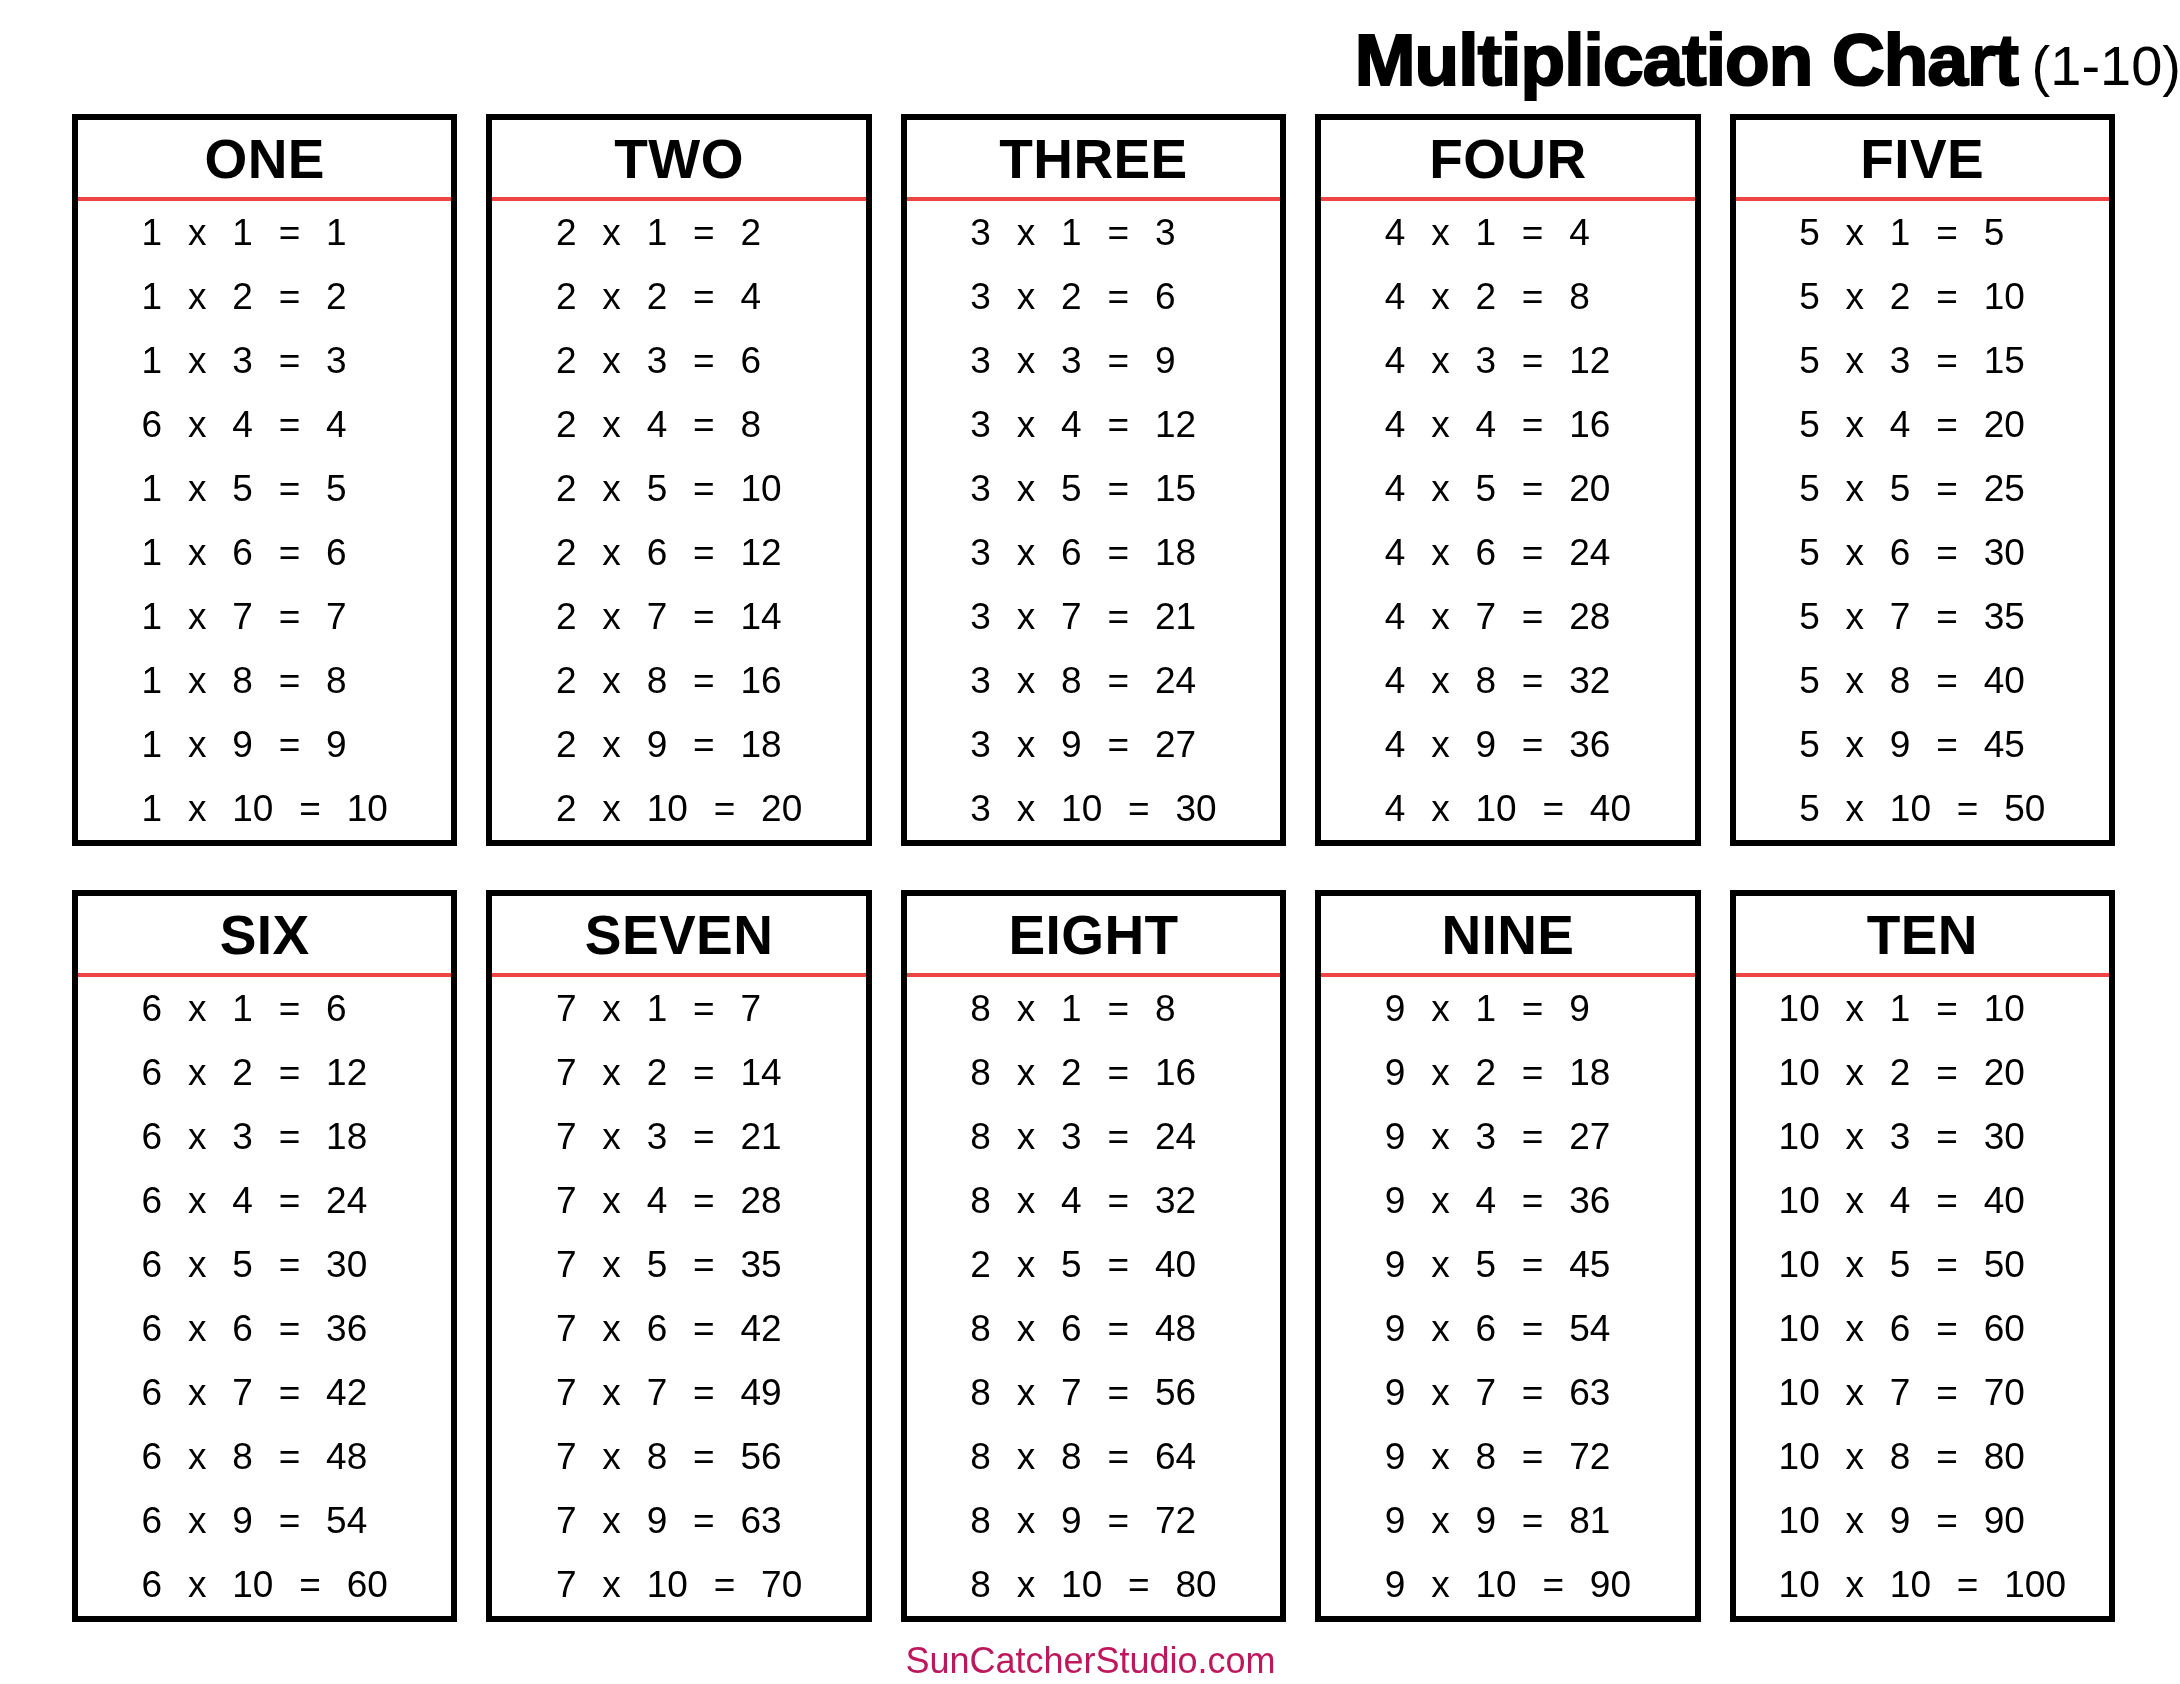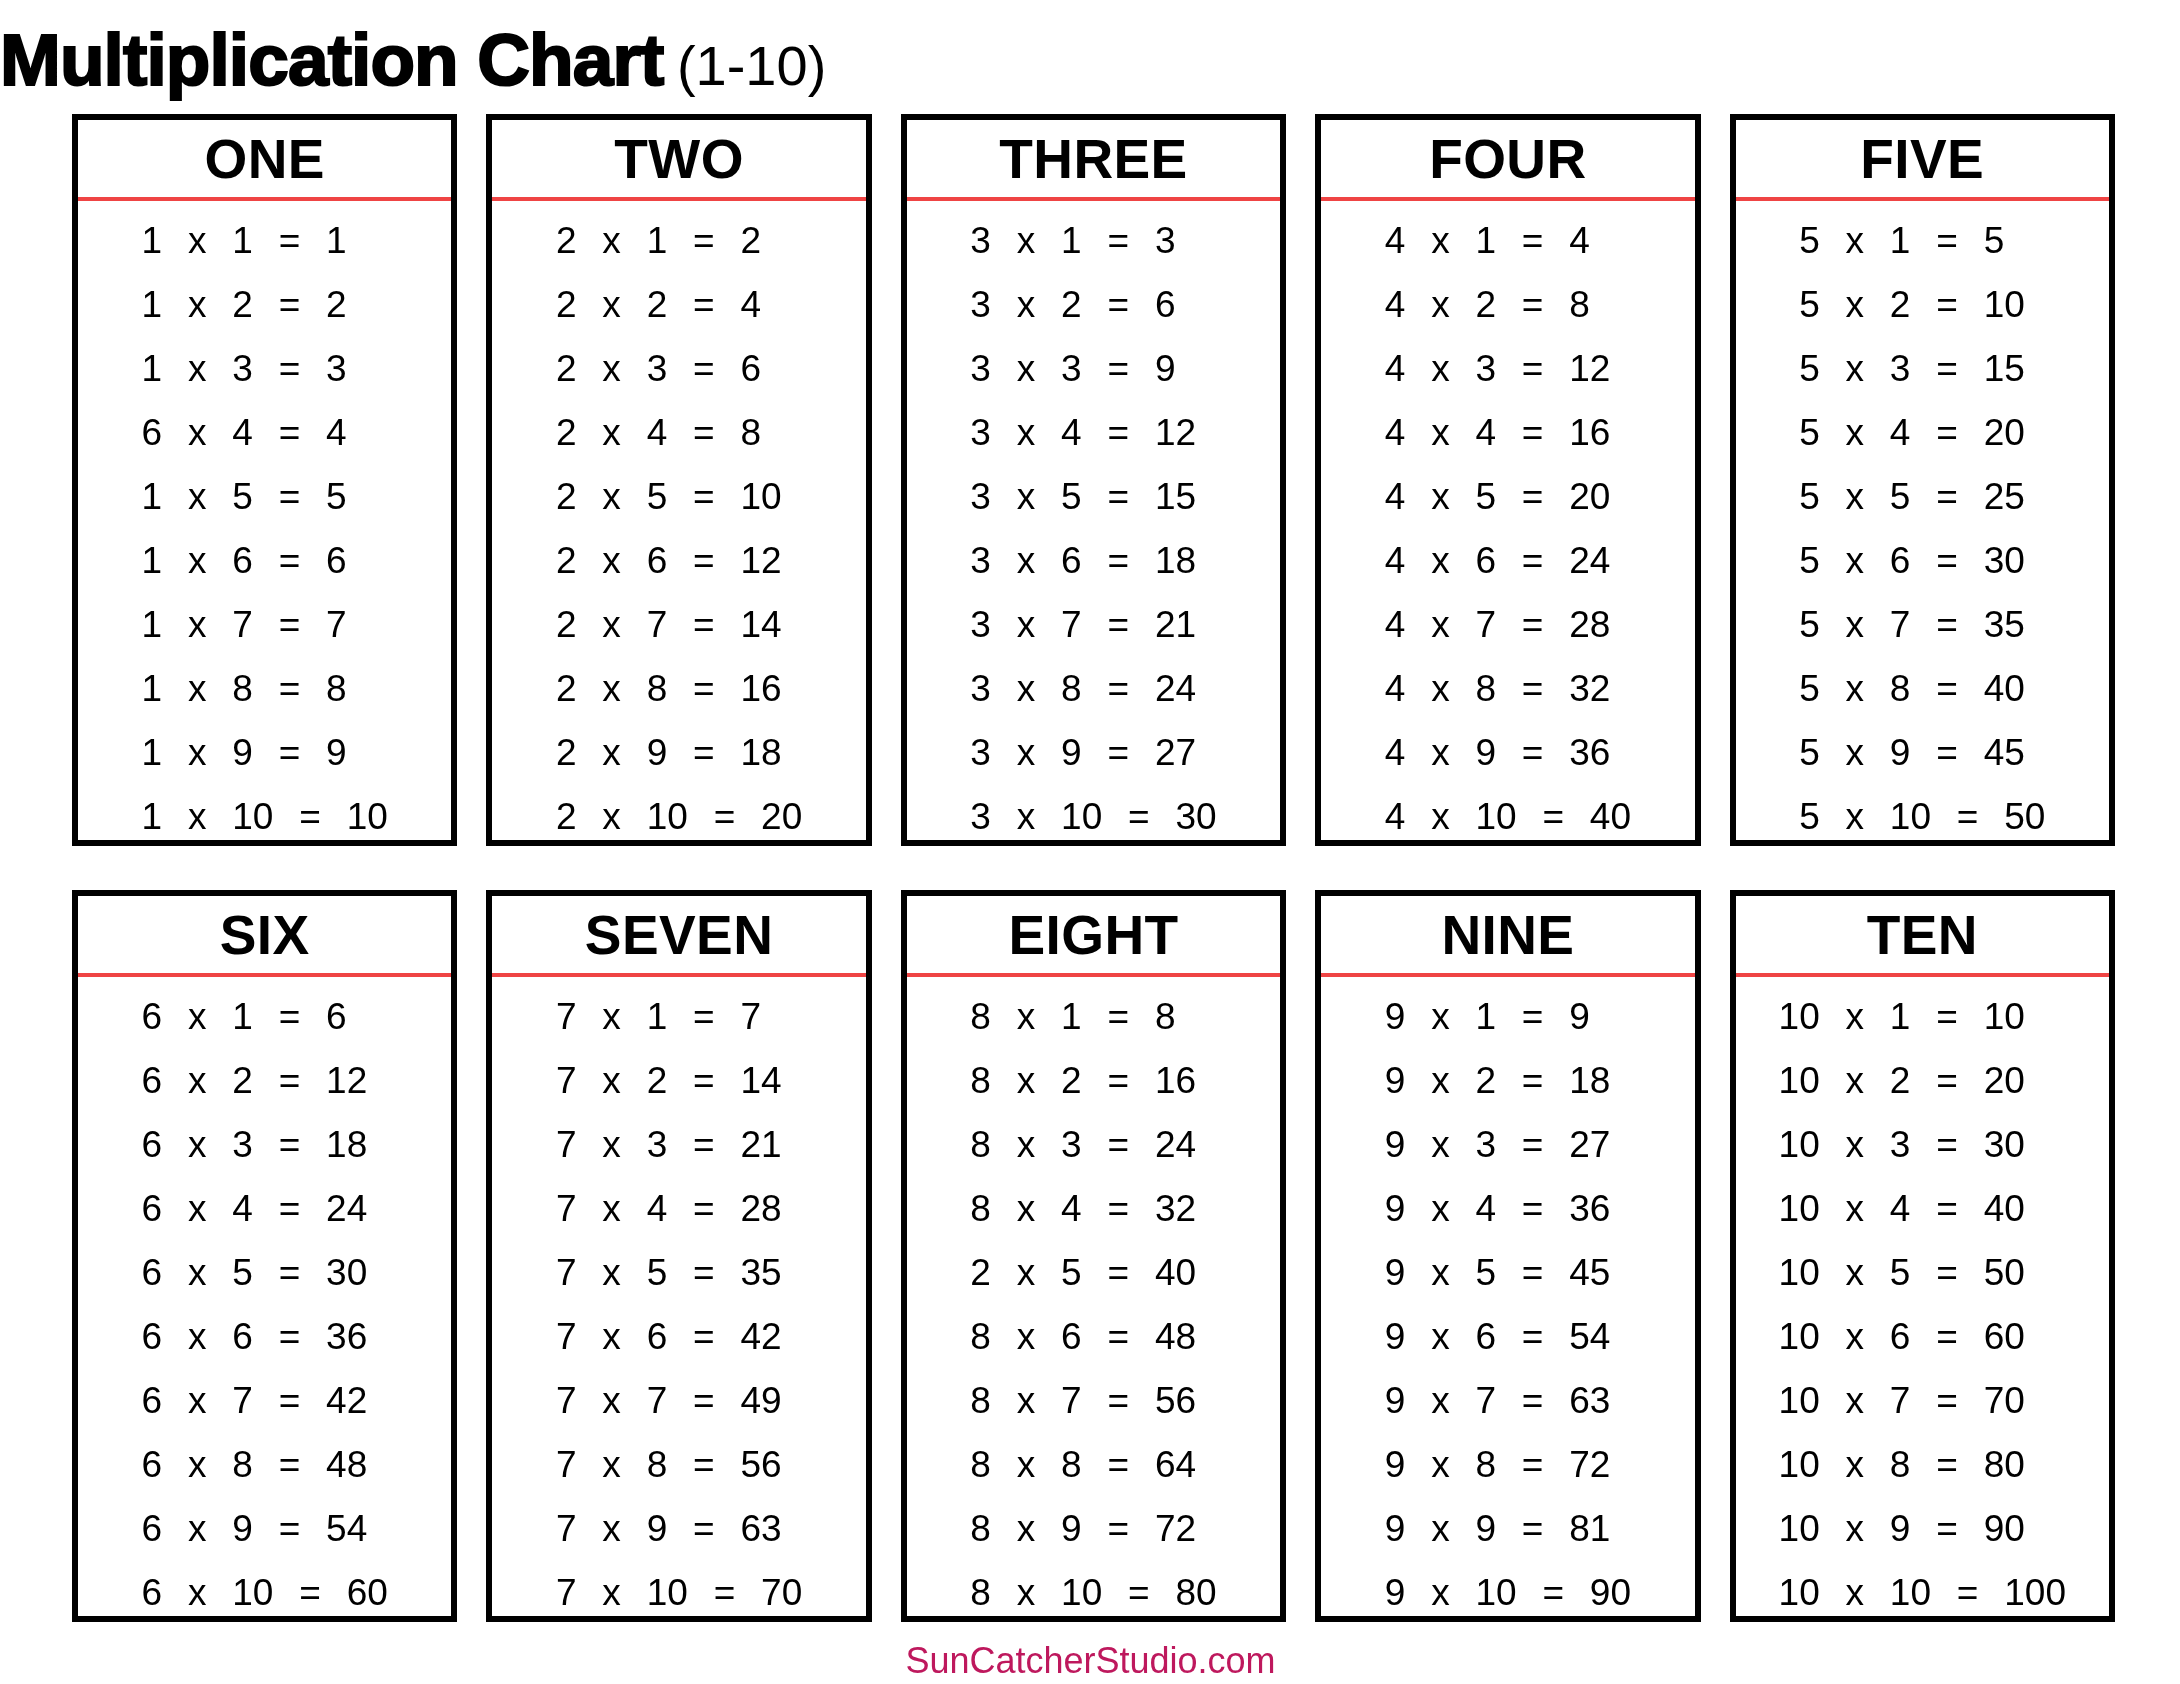--- a/index.html
+++ b/index.html
@@ -11,21 +11,21 @@
     background: #ffffff;
     font-family: "Liberation Sans", "DejaVu Sans", sans-serif;
     color: #000000;
     overflow: hidden;
   }
   .title {
     margin: 0;
     padding-top: 12px;
     height: 102px;
     line-height: 95px;
-    text-align: left;
+    text-align: right;
     white-space: nowrap;
   }
   .title-main {
     font-size: 73px;
     font-weight: 900;
     letter-spacing: -0.9px;
     -webkit-text-stroke: 2.1px #000000;
   }
   .title-range {
     font-size: 56px;
@@ -53,21 +53,20 @@
     font-size: 55px;
     font-weight: 700;
     letter-spacing: 0.4px;
   }
   .card-body {
     height: 639px;
     display: flex;
     flex-direction: column;
     align-items: center;
     justify-content: flex-start;
-    margin-top: 8px;
   }
   .facts {
     width: max-content;
     text-align: left;
   }
   .fact-row {
     font-size: 37px;
     line-height: 64px;
     word-spacing: 0.42em;
     white-space: nowrap;

